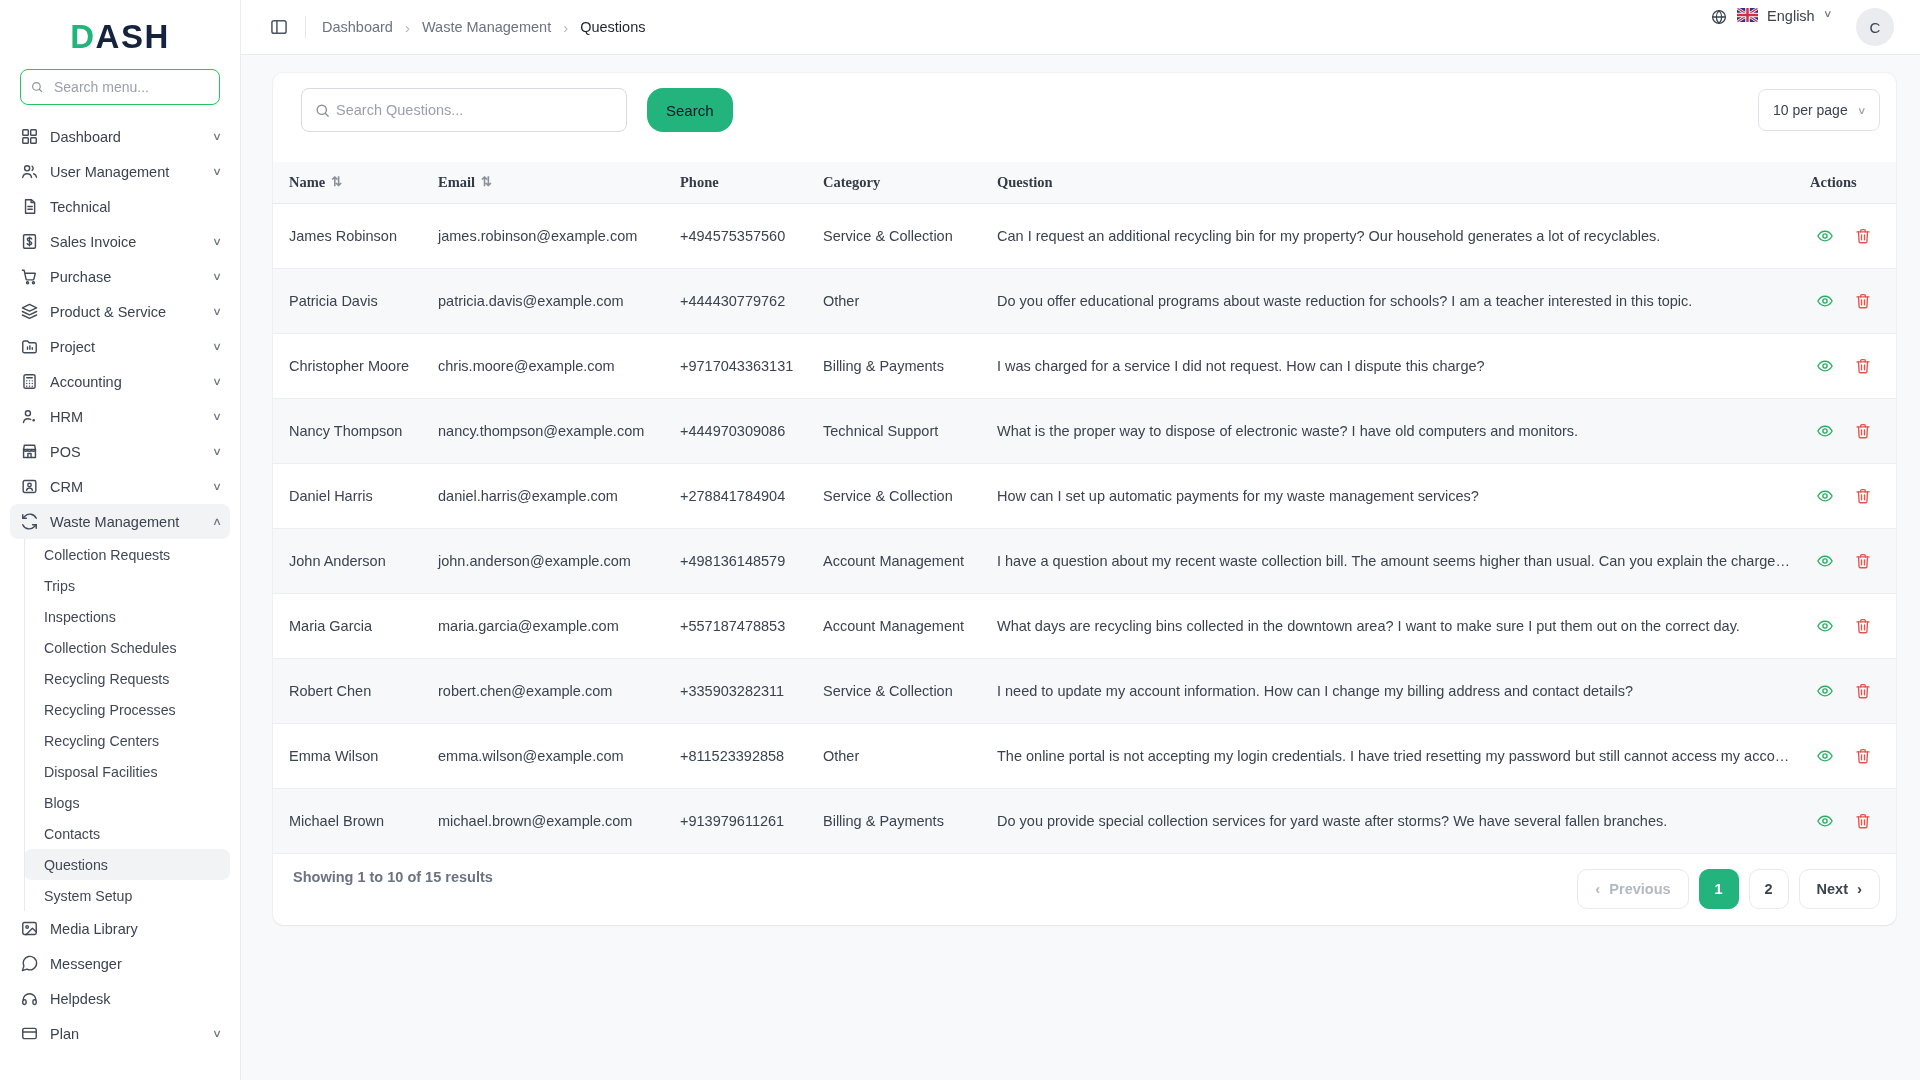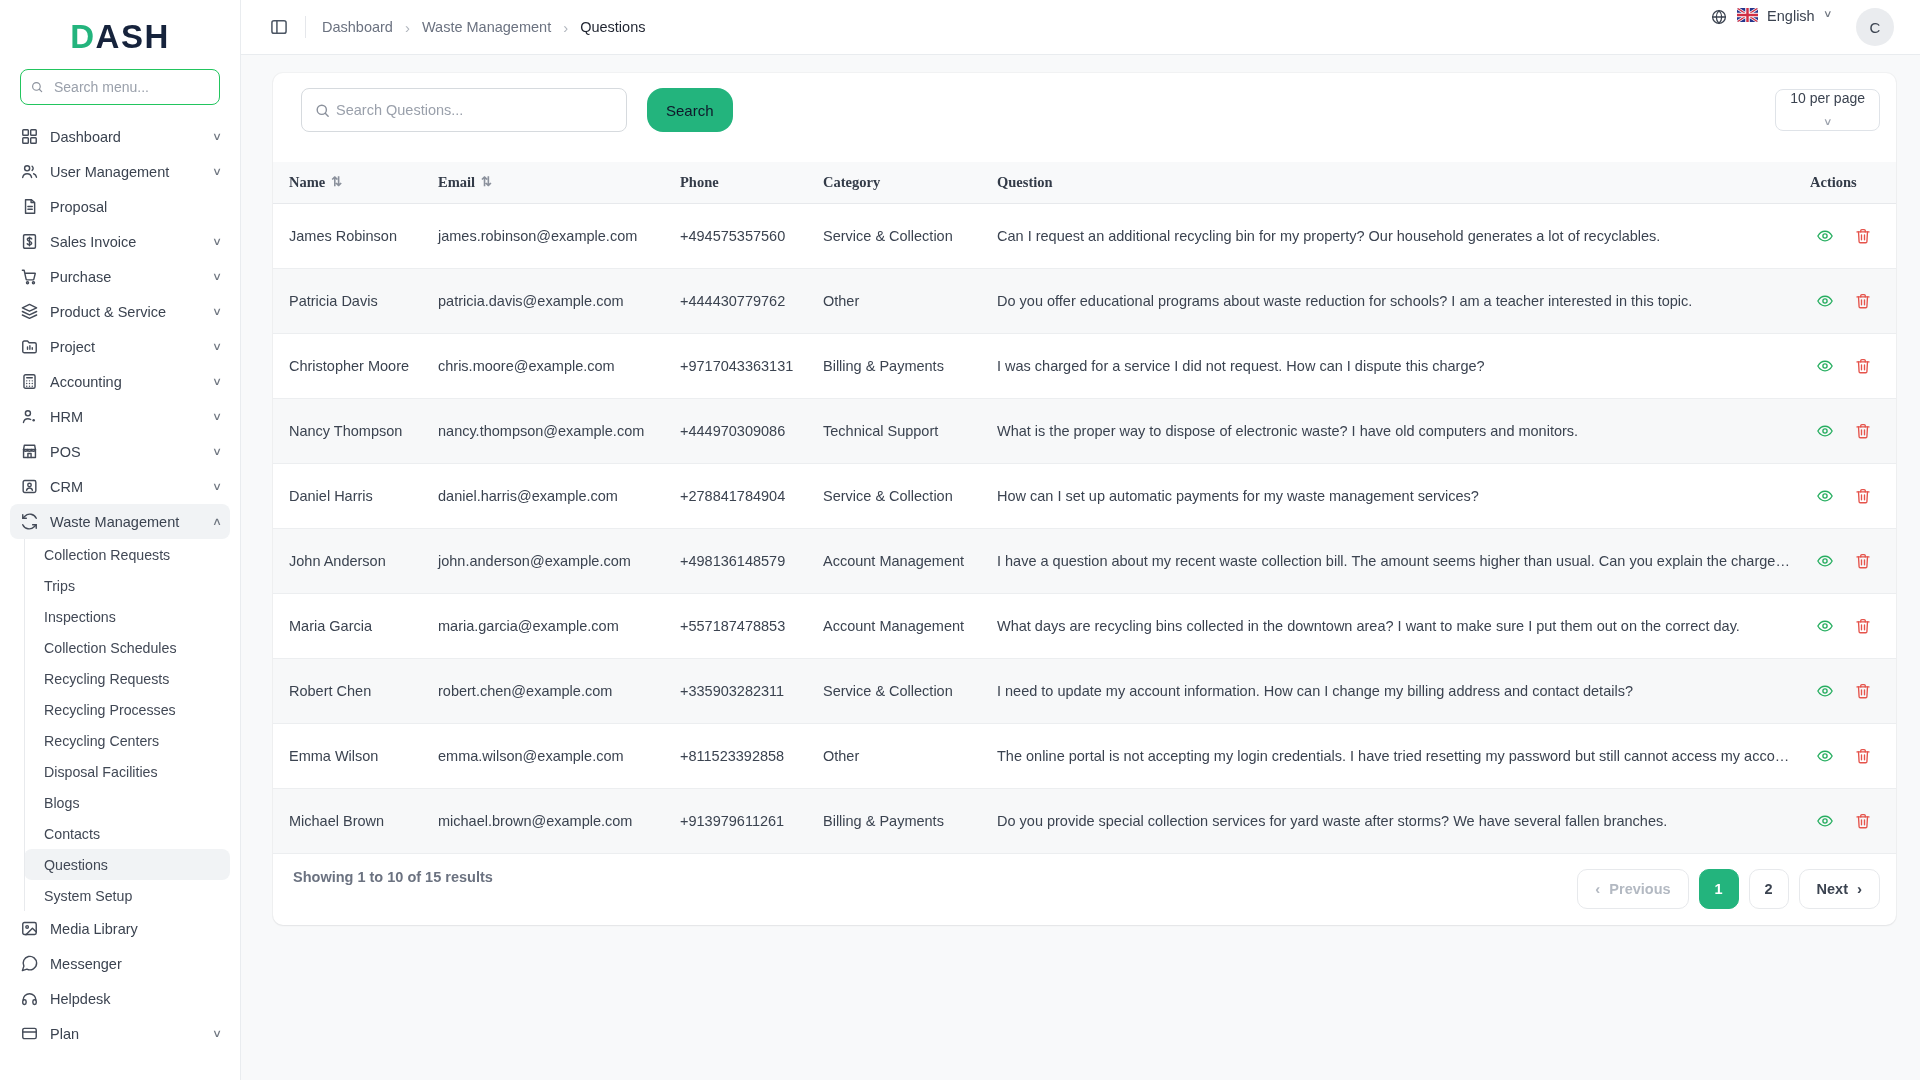--- a/index.html
+++ b/index.html
@@ -80,21 +80,21 @@
   }
   .search-box svg { width:17px; height:17px; flex:none; }
   .search-box input { border:0; outline:0; width:100%; font:inherit; font-size:14.5px; color:#3b4350; }
   .search-box input::placeholder { color:#9aa0ab; }
   .btn-primary {
     margin-left:20px; height:44px; padding:0 19px; border:0; border-radius:16px;
     background:#23b47d; color:#0f172a; font:inherit; font-size:15px; cursor:pointer;
   }
   .per-page {
     margin-left:auto; height:42px; border:1px solid #dfe3e8; border-radius:8px; background:#fff;
-    display:flex; align-items:center; gap:10px; padding:0 14px; color:#3b4350; font-size:14px; cursor:pointer;flex-direction:column;
+    display:flex; align-items:center; gap:10px; padding:0 14px; color:#3b4350; font-size:14px; cursor:pointer;
   }
   .pp-chevron { color:#9aa0ab; font-size:10px; transform:scaleX(1.3); }
 
   
   table { width:100%; border-collapse:collapse; margin-top:30px; table-layout:fixed; }
   thead tr { background:#f8f9fa; }
   th {
     text-align:left; font-weight:700; color:#333b48; font-size:14.5px;
     height:41px; padding:0 10px; border-bottom:1px solid #e7e9ec;font-family:Liberation Serif, serif;
   }
@@ -172,21 +172,21 @@
         </div>
 
         <div class="nav-item idx-2 item">
           <span class="nav-icon">
             <svg viewBox="0 0 24 24" fill="none" stroke="currentColor" stroke-width="1.8" stroke-linecap="round" stroke-linejoin="round">
               <path d="M7 3.5h7.5L18.5 7v13.5H7z"></path>
               <path d="M14 3.5V7h3.8"></path>
               <path d="M10 12h5.5M10 15.5h5.5"></path>
             </svg>
           </span>
-          <span class="nav-label">Proposal</span>
+          <span class="nav-label">Technical</span>
           <span class="nav-chevron"></span>
         </div>
 
         <div class="nav-item idx-3 item">
           <span class="nav-icon">
             <svg viewBox="0 0 24 24" fill="none" stroke="currentColor" stroke-width="1.8" stroke-linecap="round" stroke-linejoin="round">
               <rect x="4.5" y="3.5" width="15" height="17" rx="1.5"></rect>
               <path d="M12 6.5v11"></path>
               <path d="M14.8 8.7c-.6-.8-1.6-1.2-2.8-1.2-1.5 0-2.7.8-2.7 2.1 0 2.9 5.4 1.5 5.4 4.4 0 1.3-1.2 2.1-2.7 2.1-1.2 0-2.3-.5-2.9-1.3"></path>
             </svg>

